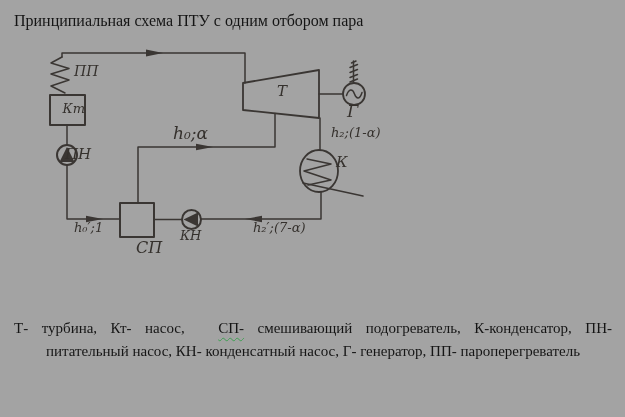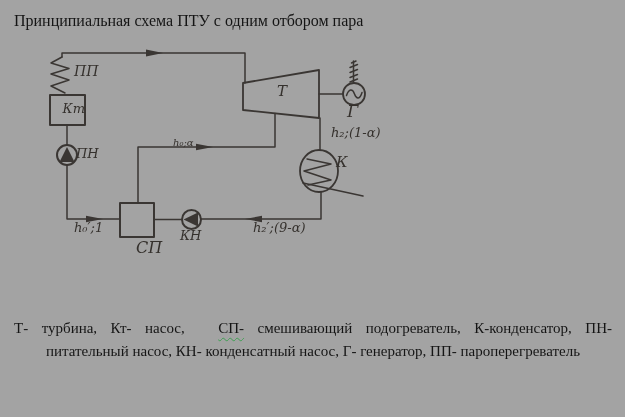--- a/index.html
+++ b/index.html
@@ -13,22 +13,22 @@
     font-size:16px; line-height:20px; white-space:nowrap;
   }
   .diagram { position:absolute; left:0; top:0; width:625px; height:417px; }
   .diagram svg { position:absolute; left:0; top:0; }
   .dlabel {
     position:absolute; font-family:"DejaVu Serif","DejaVu Sans",serif;
     font-style:italic; color:#35312d; white-space:nowrap; line-height:1;
   }
   .lbl-pp  { left:74px;  top:64px;  font-size:14px; }
   .lbl-kt  { left:50px;  top:102px; width:35px; text-align:right; font-size:13px; }
-  .lbl-pn  { left:76px;  top:147px; font-size:13px; }
-  .lbl-ext { left:173px; top:138px; font-size:10px;font-style:italic; }
+  .lbl-pn  { left:65px;  top:147px; font-size:15px; }
+  .lbl-ext { left:173px; top:125px; font-size:17px;font-style:italic; }
   .lbl-t   { left:277px; top:84px;  font-size:15px; }
   .lbl-g   { left:347px; top:103px; font-size:17px; }
   .lbl-k   { left:336px; top:155px; font-size:15px; }
   .lbl-h2  { left:331px; top:126px; font-size:13px; }
   .lbl-h2p { left:253px; top:221px; font-size:13px; }
   .lbl-h0p { left:74px;  top:221px; font-size:13px; }
   .lbl-sp  { left:136px; top:240px; font-size:16px; }
   .lbl-kn  { left:180px; top:229px; font-size:13px; }
   .legend {
     position:absolute; left:14px; top:317px; width:598px;
@@ -125,21 +125,21 @@
     </svg>
 
     <span class="dlabel lbl-pp">ПП</span>
     <span class="dlabel lbl-kt">Кт</span>
     <span class="dlabel lbl-pn">ПН</span>
     <span class="dlabel lbl-ext">h₀;α</span>
     <span class="dlabel lbl-t">Т</span>
     <span class="dlabel lbl-g">Г</span>
     <span class="dlabel lbl-k">К</span>
     <span class="dlabel lbl-h2">h₂;(1-α)</span>
-    <span class="dlabel lbl-h2p">h₂′;(9-α)</span>
+    <span class="dlabel lbl-h2p">h₂′;(7-α)</span>
     <span class="dlabel lbl-h0p">h₀′;1</span>
     <span class="dlabel lbl-sp">СП</span>
     <span class="dlabel lbl-kn">КН</span>
   </div>
 
   <div class="legend">
     <div class="l1"><span>Т- турбина, Кт- насос, </span><span class="squiggle">СП-</span><span> смешивающий подогреватель, К-конденсатор, ПН-</span></div>
     <div class="l2">питательный насос, КН- конденсатный насос, Г- генератор, ПП- пароперегреватель</div>
   </div>
 

